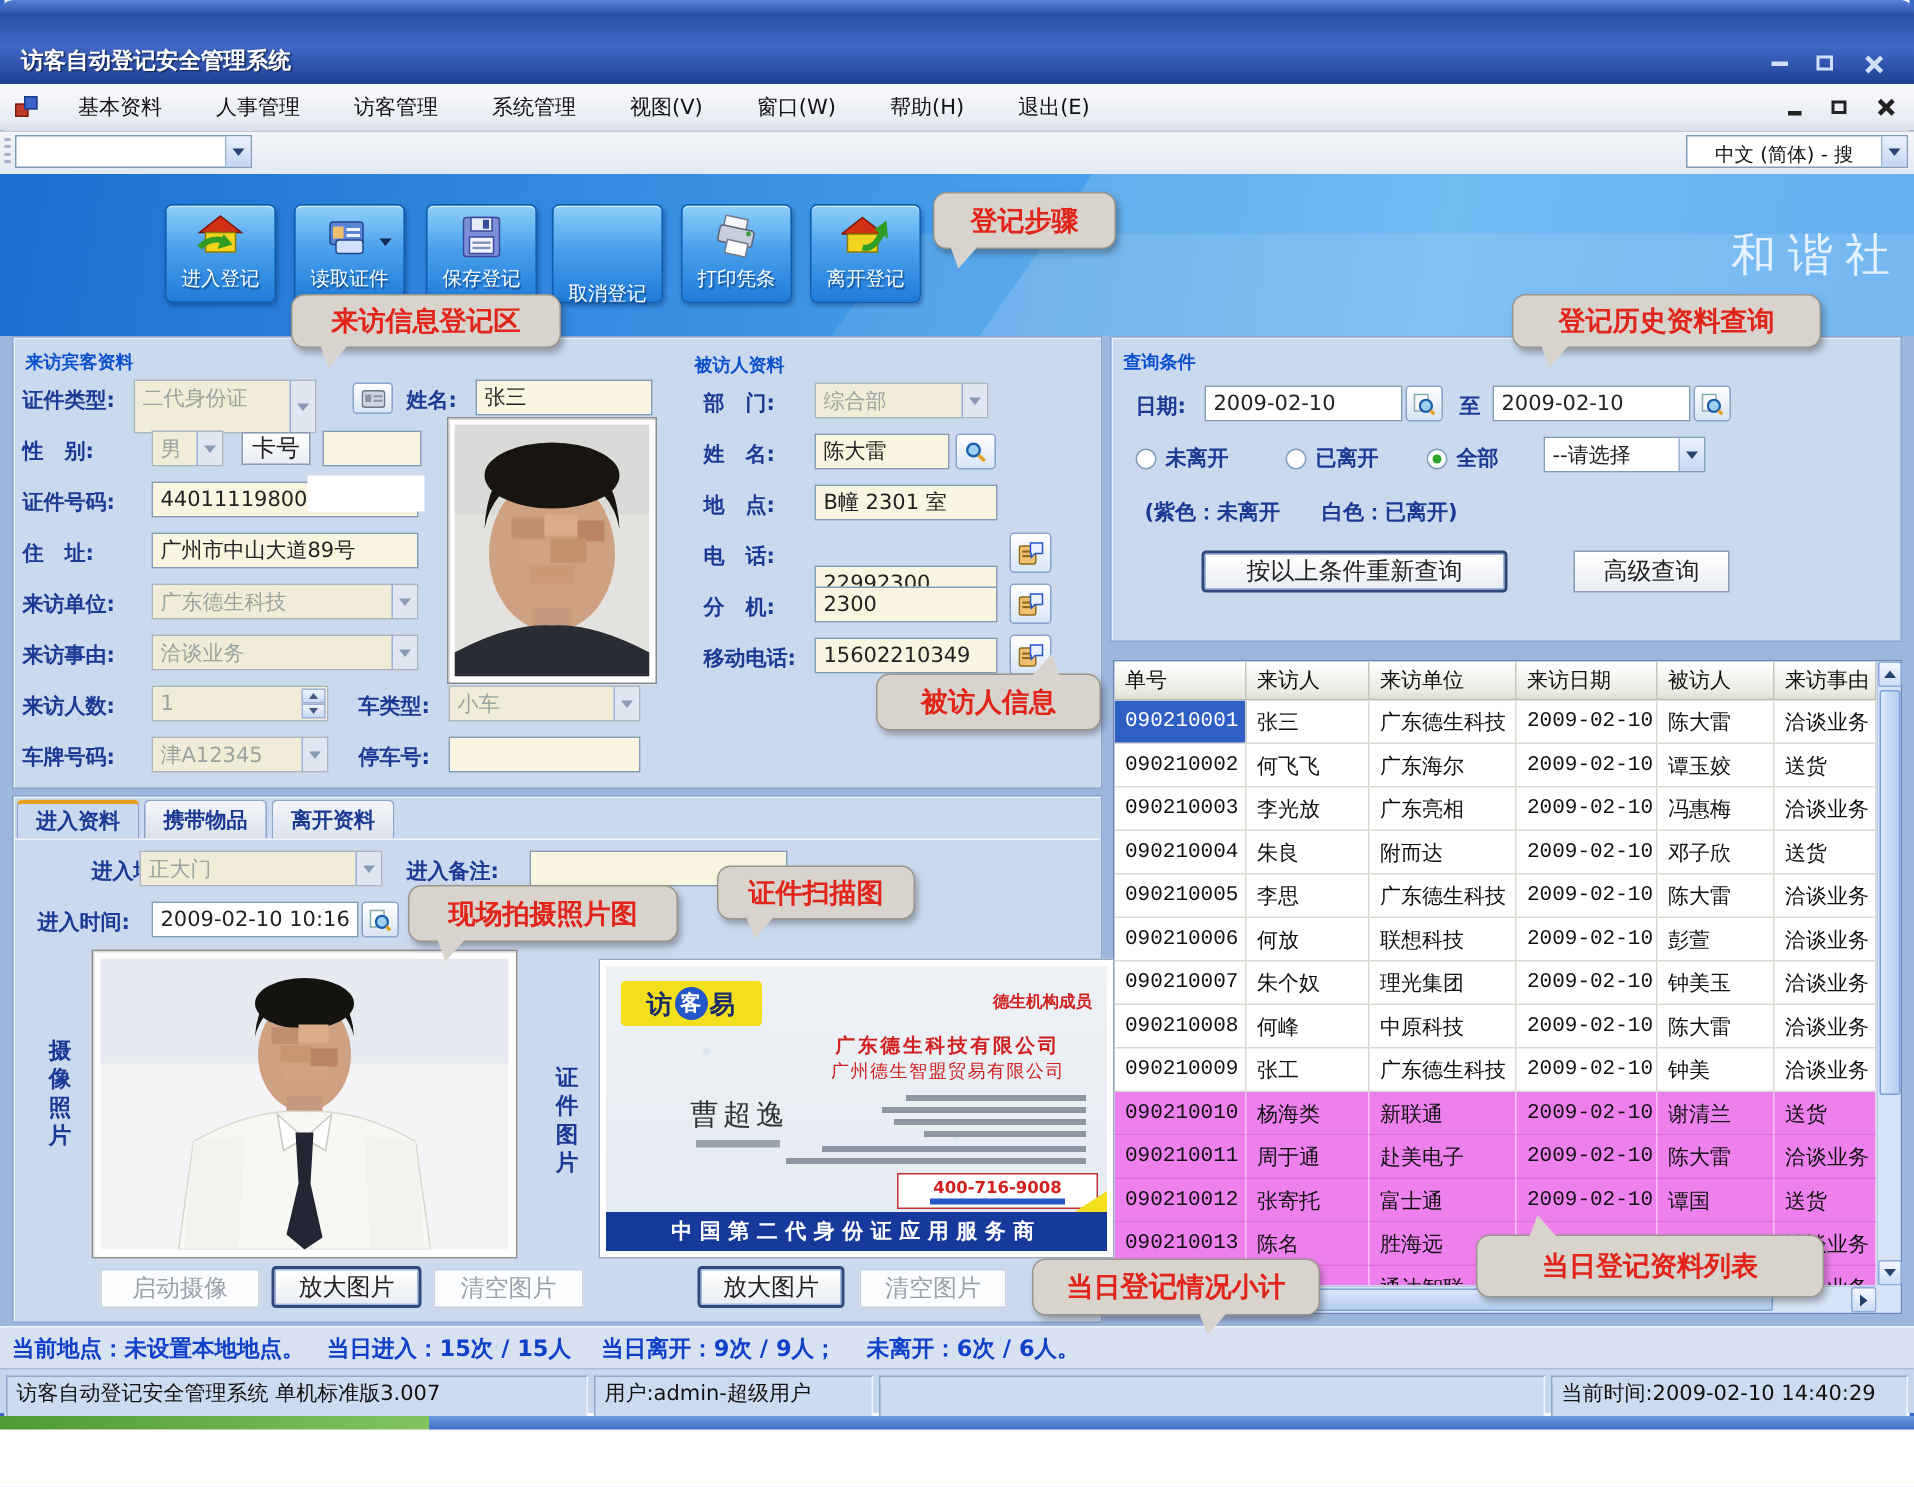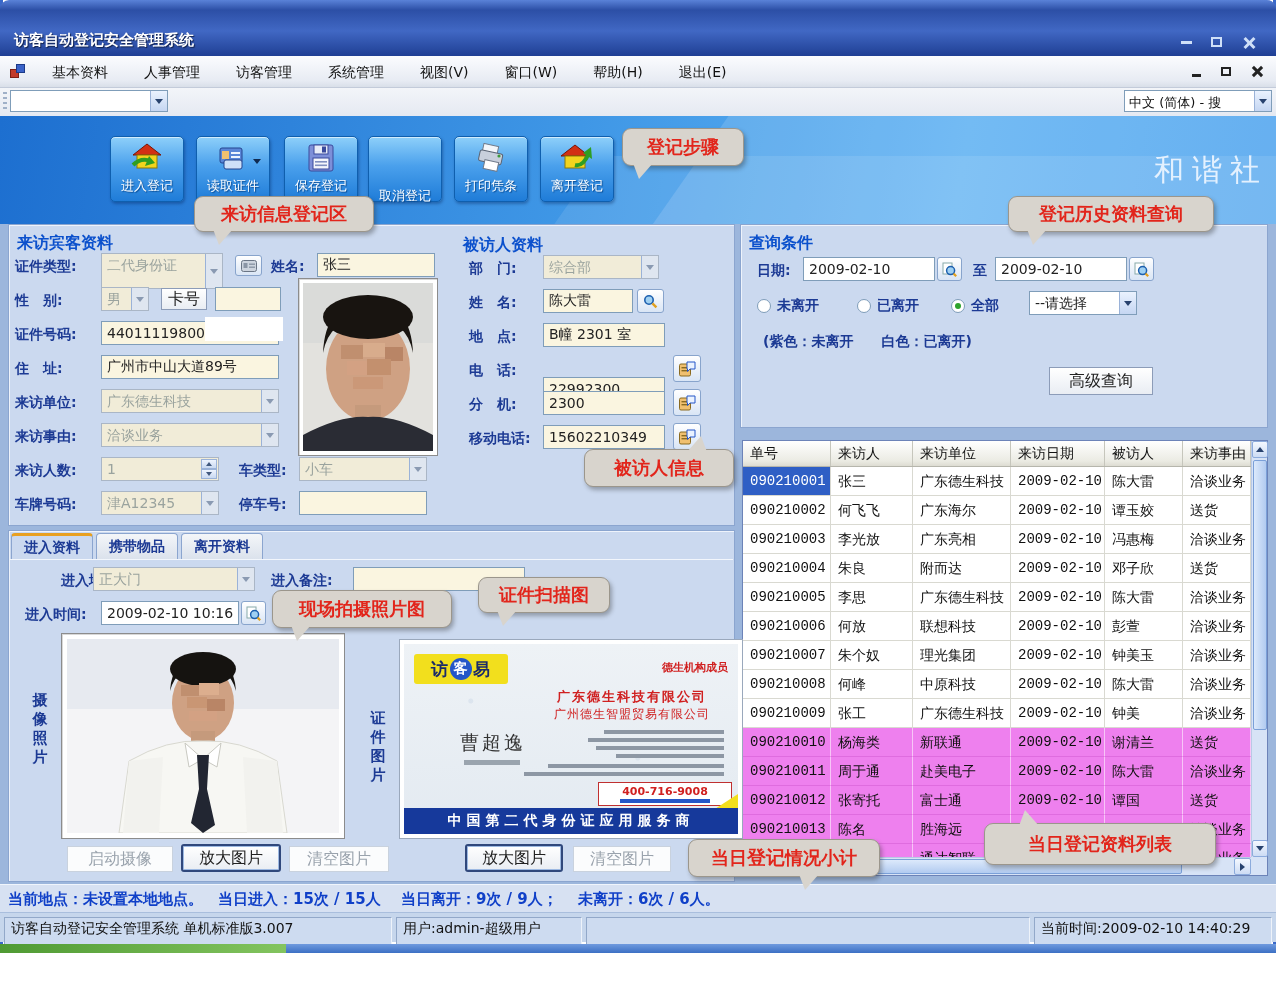--- a/index.html
+++ b/index.html
@@ -30,21 +30,21 @@
   .menus { position:absolute; left:34px; top:0; height:32px; display:flex; align-items:center; }
   .menu-item { padding:0 18px; font-size:14px; color:#111; height:32px; line-height:32px; cursor:default; }
   .mdi { position:absolute; right:10px; top:6px; display:flex; gap:10px; align-items:center; }
   .mdi .box { width:20px; height:18px; display:flex; align-items:center; justify-content:center; }
   .mdi .bar { width:9px; height:3px; background:#222; align-self:flex-end; margin-bottom:3px;}
   .mdi .sq { width:10px; height:9px; border:2px solid #222; }
   .mdi .xmark::before,.mdi .xmark::after{ background:#222; height:13px; width:3px;}
 
   
   .toolstrip { position:absolute; left:0; top:88px; width:1276px; height:43px;
-    background:linear-gradient(to bottom,#f3f5f9,#dde3ee); border-bottom:1px solid #b9c3d6; }
+    background:linear-gradient(to bottom,#f3f5f9,#dde3ee); border-bottom:1px solid #b9c3d6;text-align:center; }
   .grip { position:absolute; left:3px; top:4px; width:4px; height:20px;
     background:repeating-linear-gradient(to bottom,#9fb0c8 0 2px, transparent 2px 5px); }
   .combo { position:absolute; height:22px; background:#fff; border:1px solid #7f9db9; display:flex; }
   .combo .ctext { flex:1; font-size:13px; padding:3px 4px; white-space:nowrap; overflow:hidden; color:#111; }
   .combo .carrow { width:17px; background:linear-gradient(#eaf2fe,#c5d6f2); border-left:1px solid #9ab2d8; display:flex; align-items:center; justify-content:center; }
   .tri-d { width:0; height:0; border-left:4px solid transparent; border-right:4px solid transparent; border-top:5px solid #28426e; }
 
   
   .client { position:absolute; left:0; top:116px; width:1276px; height:768px; background:#9cb6dc; }
 
@@ -57,21 +57,21 @@
   .bigbtn { position:absolute; top:20px; width:74px; height:66px; border-radius:5px;
     background:linear-gradient(to bottom,#8ed0fa 0%, #4aa0ec 45%, #1f7cd8 100%);
     border:1px solid #0f5fae; box-shadow:inset 0 1px 0 rgba(255,255,255,.6), 1px 2px 3px rgba(0,30,80,.35);
     display:flex; flex-direction:column; align-items:center; justify-content:flex-start; padding-top:6px; cursor:pointer; }
   .bigbtn .blabel { color:#fff; font-size:13px; margin-top:4px; text-shadow:1px 1px 1px #0a4a90; white-space:nowrap;}
   .bigbtn svg { display:block; }
   .ddtick { position:absolute; right:8px; top:22px; width:0; height:0; border-left:4px solid transparent; border-right:4px solid transparent; border-top:5px solid #102a50; }
 
   
   .panel { position:absolute; background:#cbd9ef; border:1px solid #8ba5cf; box-shadow:inset 1px 1px 0 #eef3fb; }
-  .phead { position:absolute; color:#0b50cc; font-weight:bold; font-size:16px; }
+  .phead { position:absolute; color:#0b50cc; font-weight:bold; font-size:12px; }
   .lbl { position:absolute; color:#1c3a94; font-weight:bold; font-size:14px; white-space:nowrap; }
   .inp { position:absolute; background:#faf5e0; border:1px solid #7f9db9; font-size:14px; color:#222; padding:3px 5px; white-space:nowrap; overflow:hidden; font-family:inherit; }
   .inp.white { background:#fff; }
   .dd { position:absolute; border:1px solid #7f9db9; background:#faf5e0; display:flex; }
   .dd .dtext { flex:1; font-size:14px; padding:3px 5px; color:#222; white-space:nowrap; overflow:hidden; }
   .dd .darrow { width:17px; background:linear-gradient(#eaf2fe,#c5d6f2); border-left:1px solid #9ab2d8; display:flex; align-items:center; justify-content:center; }
   .dd.disabled { background:#f1ecd8; border-color:#aab6c6; }
   .dd.disabled .dtext { color:#9aa39e; }
   .dd.disabled .darrow { background:#dfe6f0; }
   .dd.disabled .tri-d { border-top-color:#8a9ab2; }
@@ -289,21 +289,21 @@
           <polygon points="30,4 31,16 22,10" fill="#2f9e22"></polygon>
         </svg>
         <span class="blabel">离开登记</span>
       </div>
     </div>
 
     <div class="panel" style="left:8px; top:108px; width:727px; height:302px;">
       <span class="phead" style="left:8px; top:8px;">来访宾客资料</span>
 
       <span class="lbl" style="left:6px; top:33px;">证件类型:</span>
-      <div class="dd disabled" style="left:92px; top:28px; width:122px; height:36px;">
+      <div class="dd disabled" style="left:80px; top:28px; width:122px; height:36px;">
         <span class="dtext">二代身份证</span>
         <span class="darrow">
               <span class="tri-d"></span>
             </span>
       </div>
       <span class="minibtn" style="left:226px; top:30px; width:27px; height:21px;">
         <svg width="16" height="12" viewBox="0 0 16 12">
           <rect x="0.5" y="0.5" width="15" height="11" rx="2" fill="#cdd4de" stroke="#6a7585"></rect>
           <rect x="2.5" y="3" width="4" height="5" fill="#8a95a5"></rect>
           <rect x="8" y="3.5" width="6" height="1.4" fill="#8a95a5"></rect>
@@ -484,20 +484,21 @@
       </span>
       <div class="dd" style="left:288px; top:66px; width:108px; height:24px; background:#fff;">
         <span class="dtext">--请选择</span>
         <span class="darrow">
               <span class="tri-d"></span>
             </span>
       </div>
 
       <span class="lbl" style="left:22px; top:108px;">(紫色：未离开　　白色：已离开)</span>
 
+      <button class="pushbtn primary" style="left:60px; top:142px; width:204px; height:28px;">按以上条件重新查询</button>
       <button class="pushbtn" style="left:308px; top:142px; width:104px; height:28px;">高级查询</button>
     </div>
 
     <div class="vtable">
       <div class="tleft">
         <div class="thead">
           <span class="th c0">单号</span>
           <span class="th c1">来访人</span>
           <span class="th c2">来访单位</span>
           <span class="th c3">来访日期</span>

